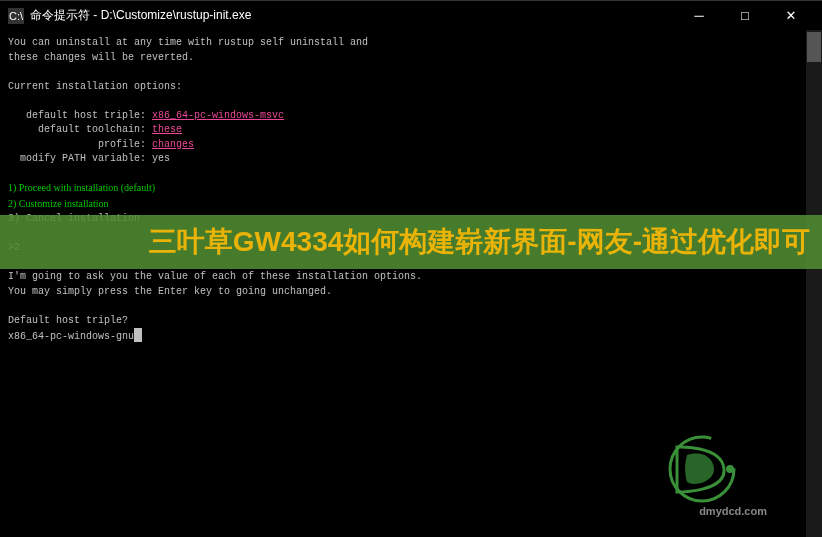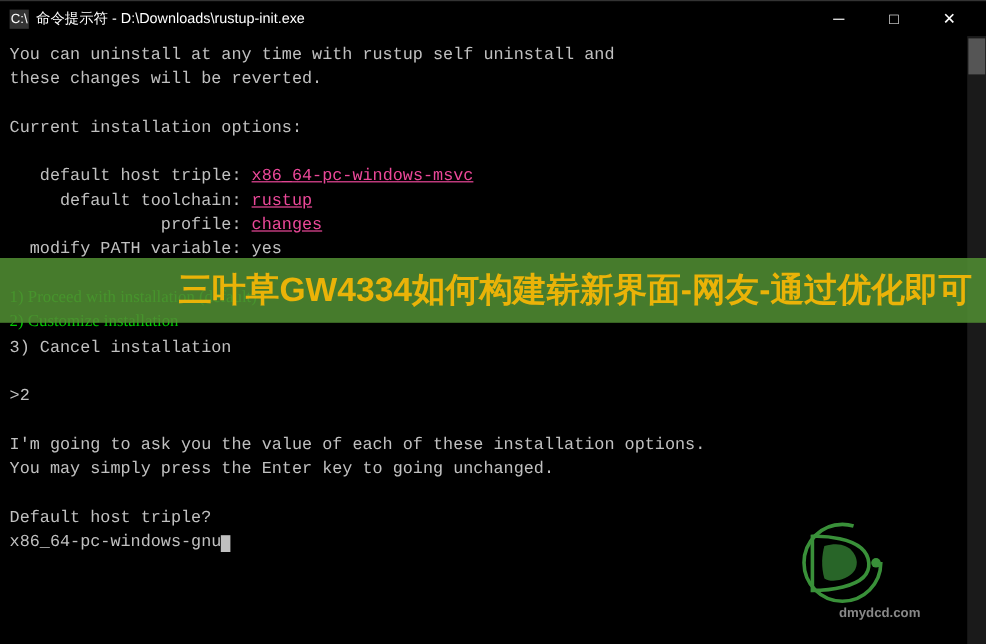--- a/index.html
+++ b/index.html
@@ -62,21 +62,21 @@
       line-height: 1.4;
       padding: 6px 8px;
       width: 100%;
       height: calc(537px - 30px);
       position: relative;
       overflow: hidden;
     }
 
     .terminal pre {
       font-family: 'Courier New', Courier, monospace;
-      font-size: 14px;
+      font-size: 10px;
       line-height: 1.45;
       white-space: pre-wrap;
       color: #c0c0c0;
     }
 
     .underline-text {
       text-decoration: underline;
       color: #ec4899;
     }
 
@@ -154,36 +154,36 @@
       margin-top: 2px;
     }
   </style>
 </head>
 <body>
 
 <div class="titlebar">
   <div class="titlebar-icon">
     <span style="color:#fff;font-size:11px;">C:\</span>
   </div>
-  <span class="titlebar-title">命令提示符 - D:\Downloads\rustup-init.exe</span>
+  <span class="titlebar-title">命令提示符 - D:\Customize\rustup-init.exe</span>
   <div class="titlebar-controls">
     <button class="titlebar-btn">─</button>
     <button class="titlebar-btn">□</button>
     <button class="titlebar-btn close">✕</button>
   </div>
 </div>
 
 <div class="terminal">
   <pre><span>You can uninstall at any time with rustup self uninstall and</span>
 <span>these changes will be reverted.</span>
 
 <span>Current installation options:</span>
 
    default host triple: <span class="underline-text">x86_64-pc-windows-msvc</span>
-     default toolchain: <span class="underline-text">rustup</span>
+     default toolchain: <span class="underline-text">these</span>
                profile: <span class="underline-text">changes</span>
   modify PATH variable: yes
 
 <span class="green-text">1) Proceed with installation (default)</span>
 <span class="green-text">2) Customize installation</span>
 <span>3) Cancel installation</span>
 
 <span>&gt;2</span>
 
 <span>I'm going to ask you the value of each of these installation options.</span>

